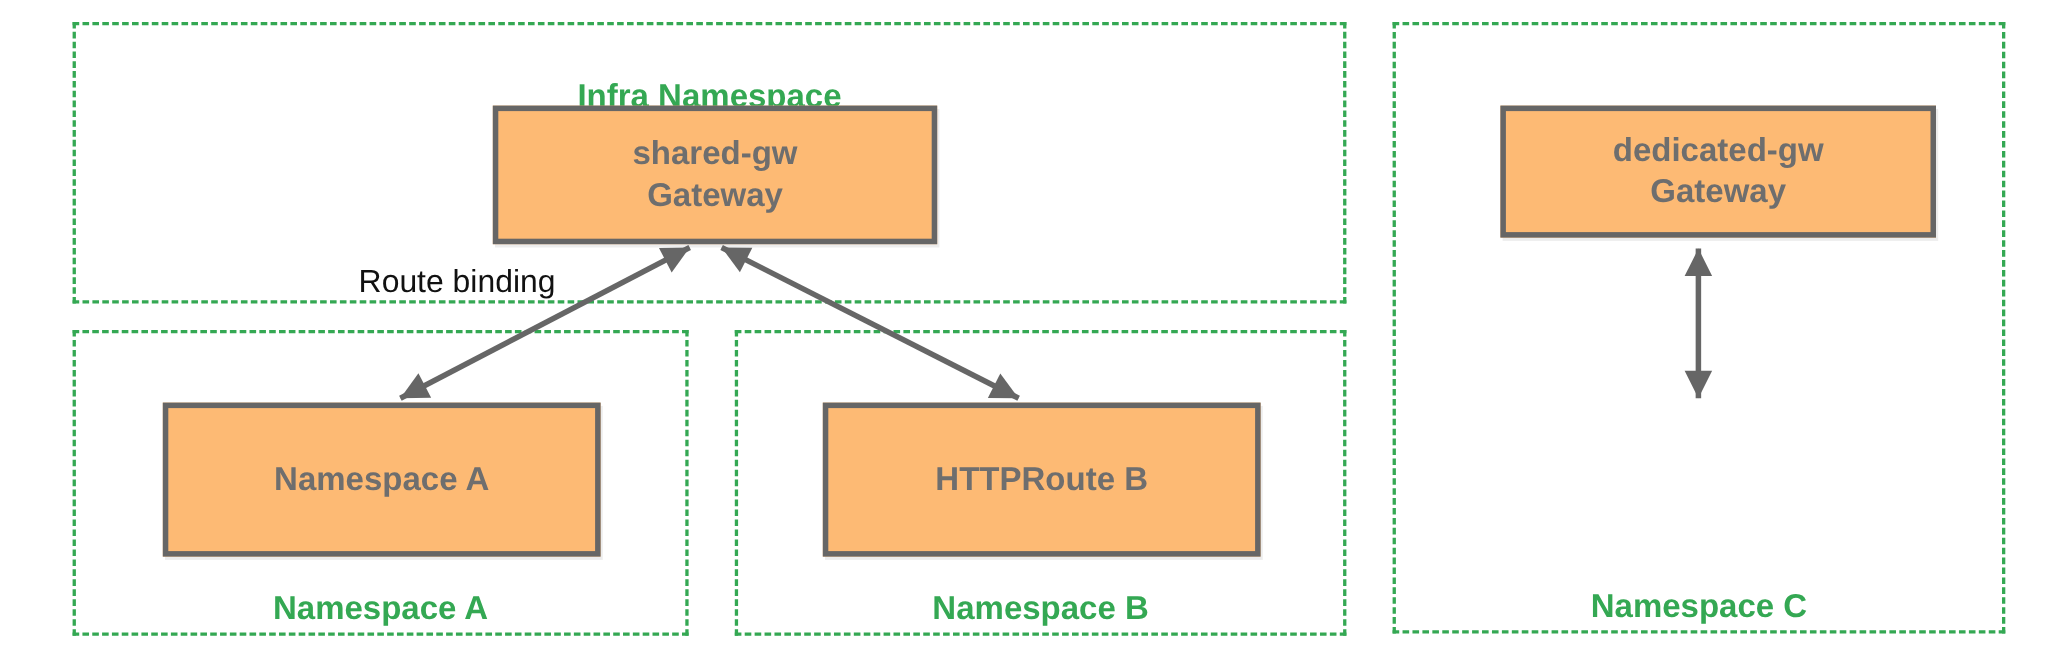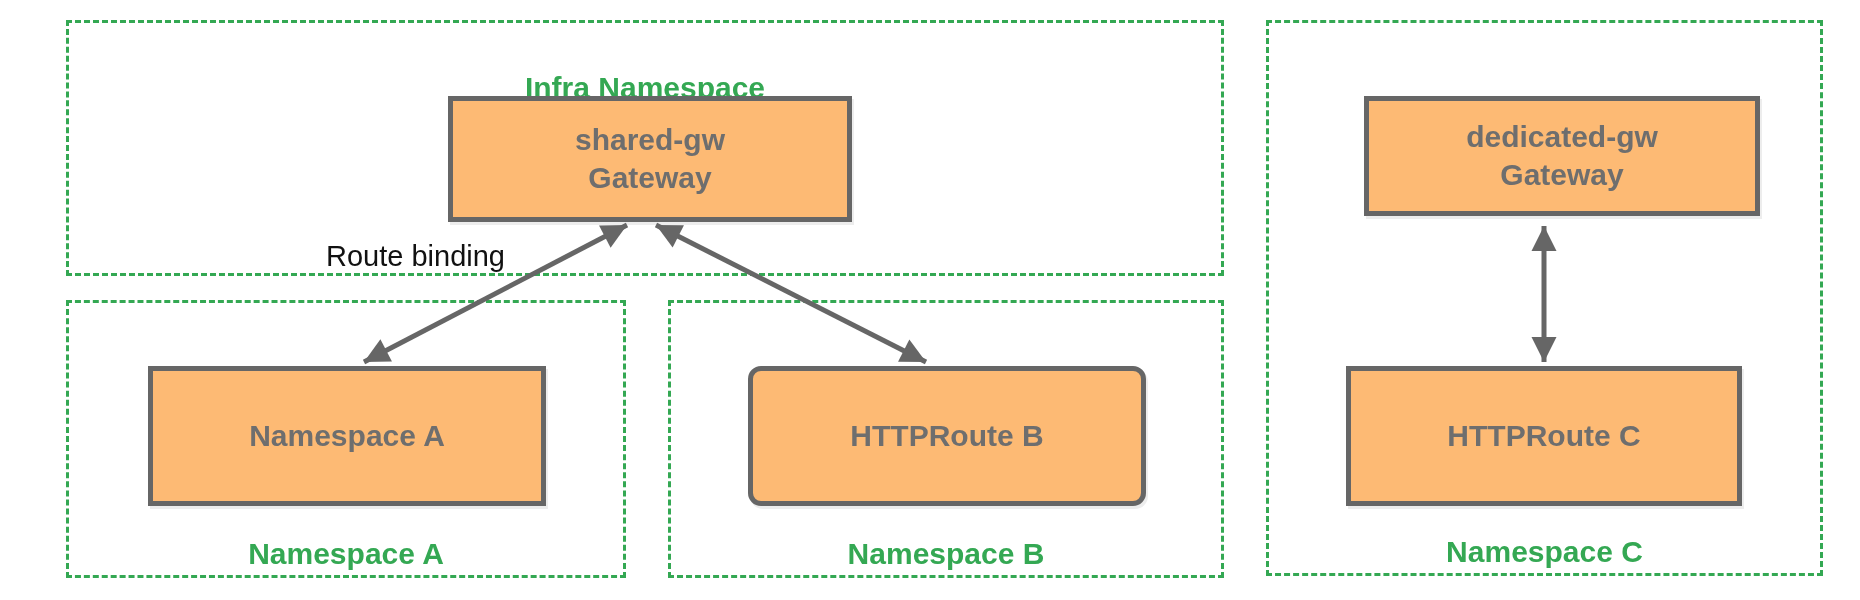--- a/index.html
+++ b/index.html
@@ -53,21 +53,21 @@
     display: flex;
     flex-direction: column;
     align-items: center;
     justify-content: center;
     text-align: center;
     box-shadow: 2px 3px 0 rgba(0,0,0,0.07);
   }
   .node-shared-gw    { left: 448px;  top: 96px;  width: 404px; height: 126px; }
   .node-dedicated-gw { left: 1346px; top: 96px;  width: 396px; height: 120px; margin-left: 18px; }
   .node-route-a      { left: 148px;  top: 366px; width: 398px; height: 140px; }
-  .node-route-b      { left: 748px;  top: 366px; width: 398px; height: 140px; border-radius: 13px; }
+  .node-route-b      { left: 748px;  top: 366px; width: 398px; height: 140px; }
   .node-route-c      { left: 1346px; top: 366px; width: 396px; height: 140px; }
   
   .free-label {
     position: absolute;
     color: var(--label-black);
     font-size: 29px;
     font-weight: normal;
     white-space: nowrap;
     margin-left: 36px;
   }
@@ -115,23 +115,20 @@
   </div>
 
   <div class="node node-route-a">
     <div>Namespace A</div>
   </div>
 
   <div class="node node-route-b">
     <div>HTTPRoute B</div>
   </div>
 
-  <div class="node node-route-c">
-    <div>HTTPRoute C</div>
-  </div>
 
   <div class="free-label route-binding">Route binding</div>
 
   <svg class="arrows" viewBox="0 0 1860 600" xmlns="http://www.w3.org/2000/svg">
     <defs>
       <marker id="ah" viewBox="0 0 12 12" refX="11" refY="6" markerWidth="30" markerHeight="30" markerUnits="userSpaceOnUse" orient="auto-start-reverse">
         <path d="M1,1 L11,6 L1,11 Z"></path>
       </marker>
     </defs>
     <line x1="627" y1="225" x2="364" y2="362" marker-start="url(#ah)" marker-end="url(#ah)"></line>

